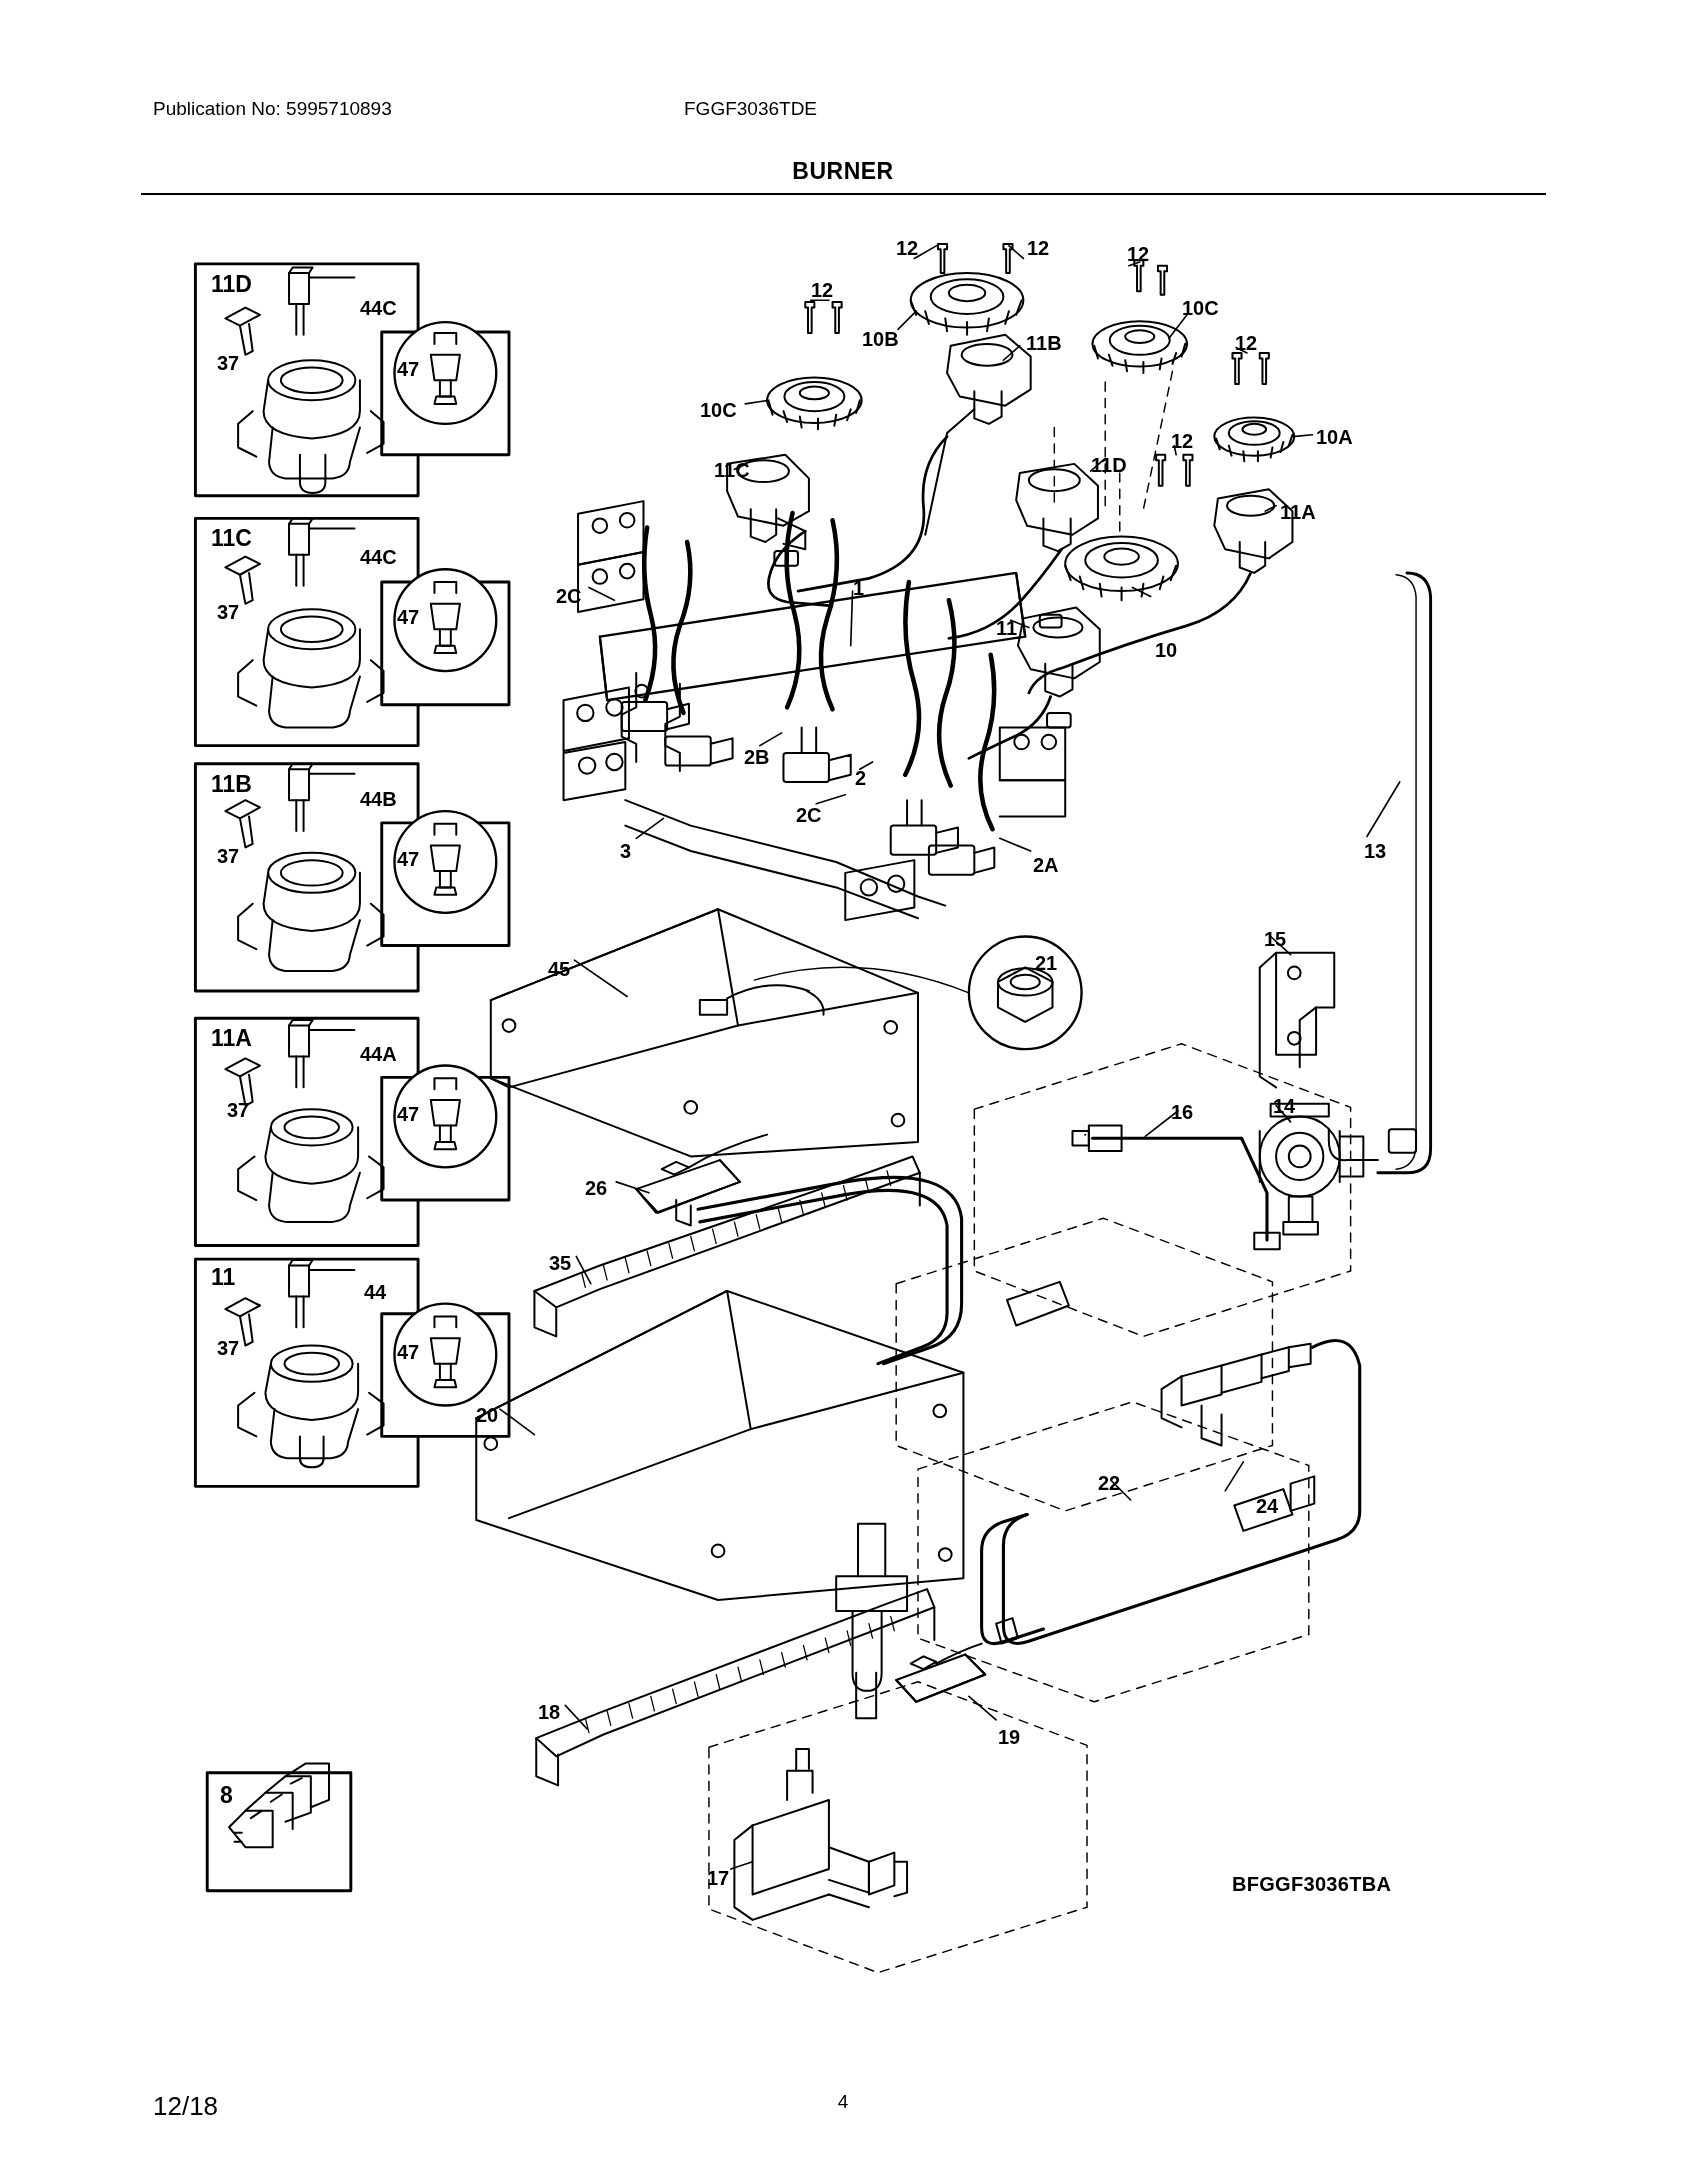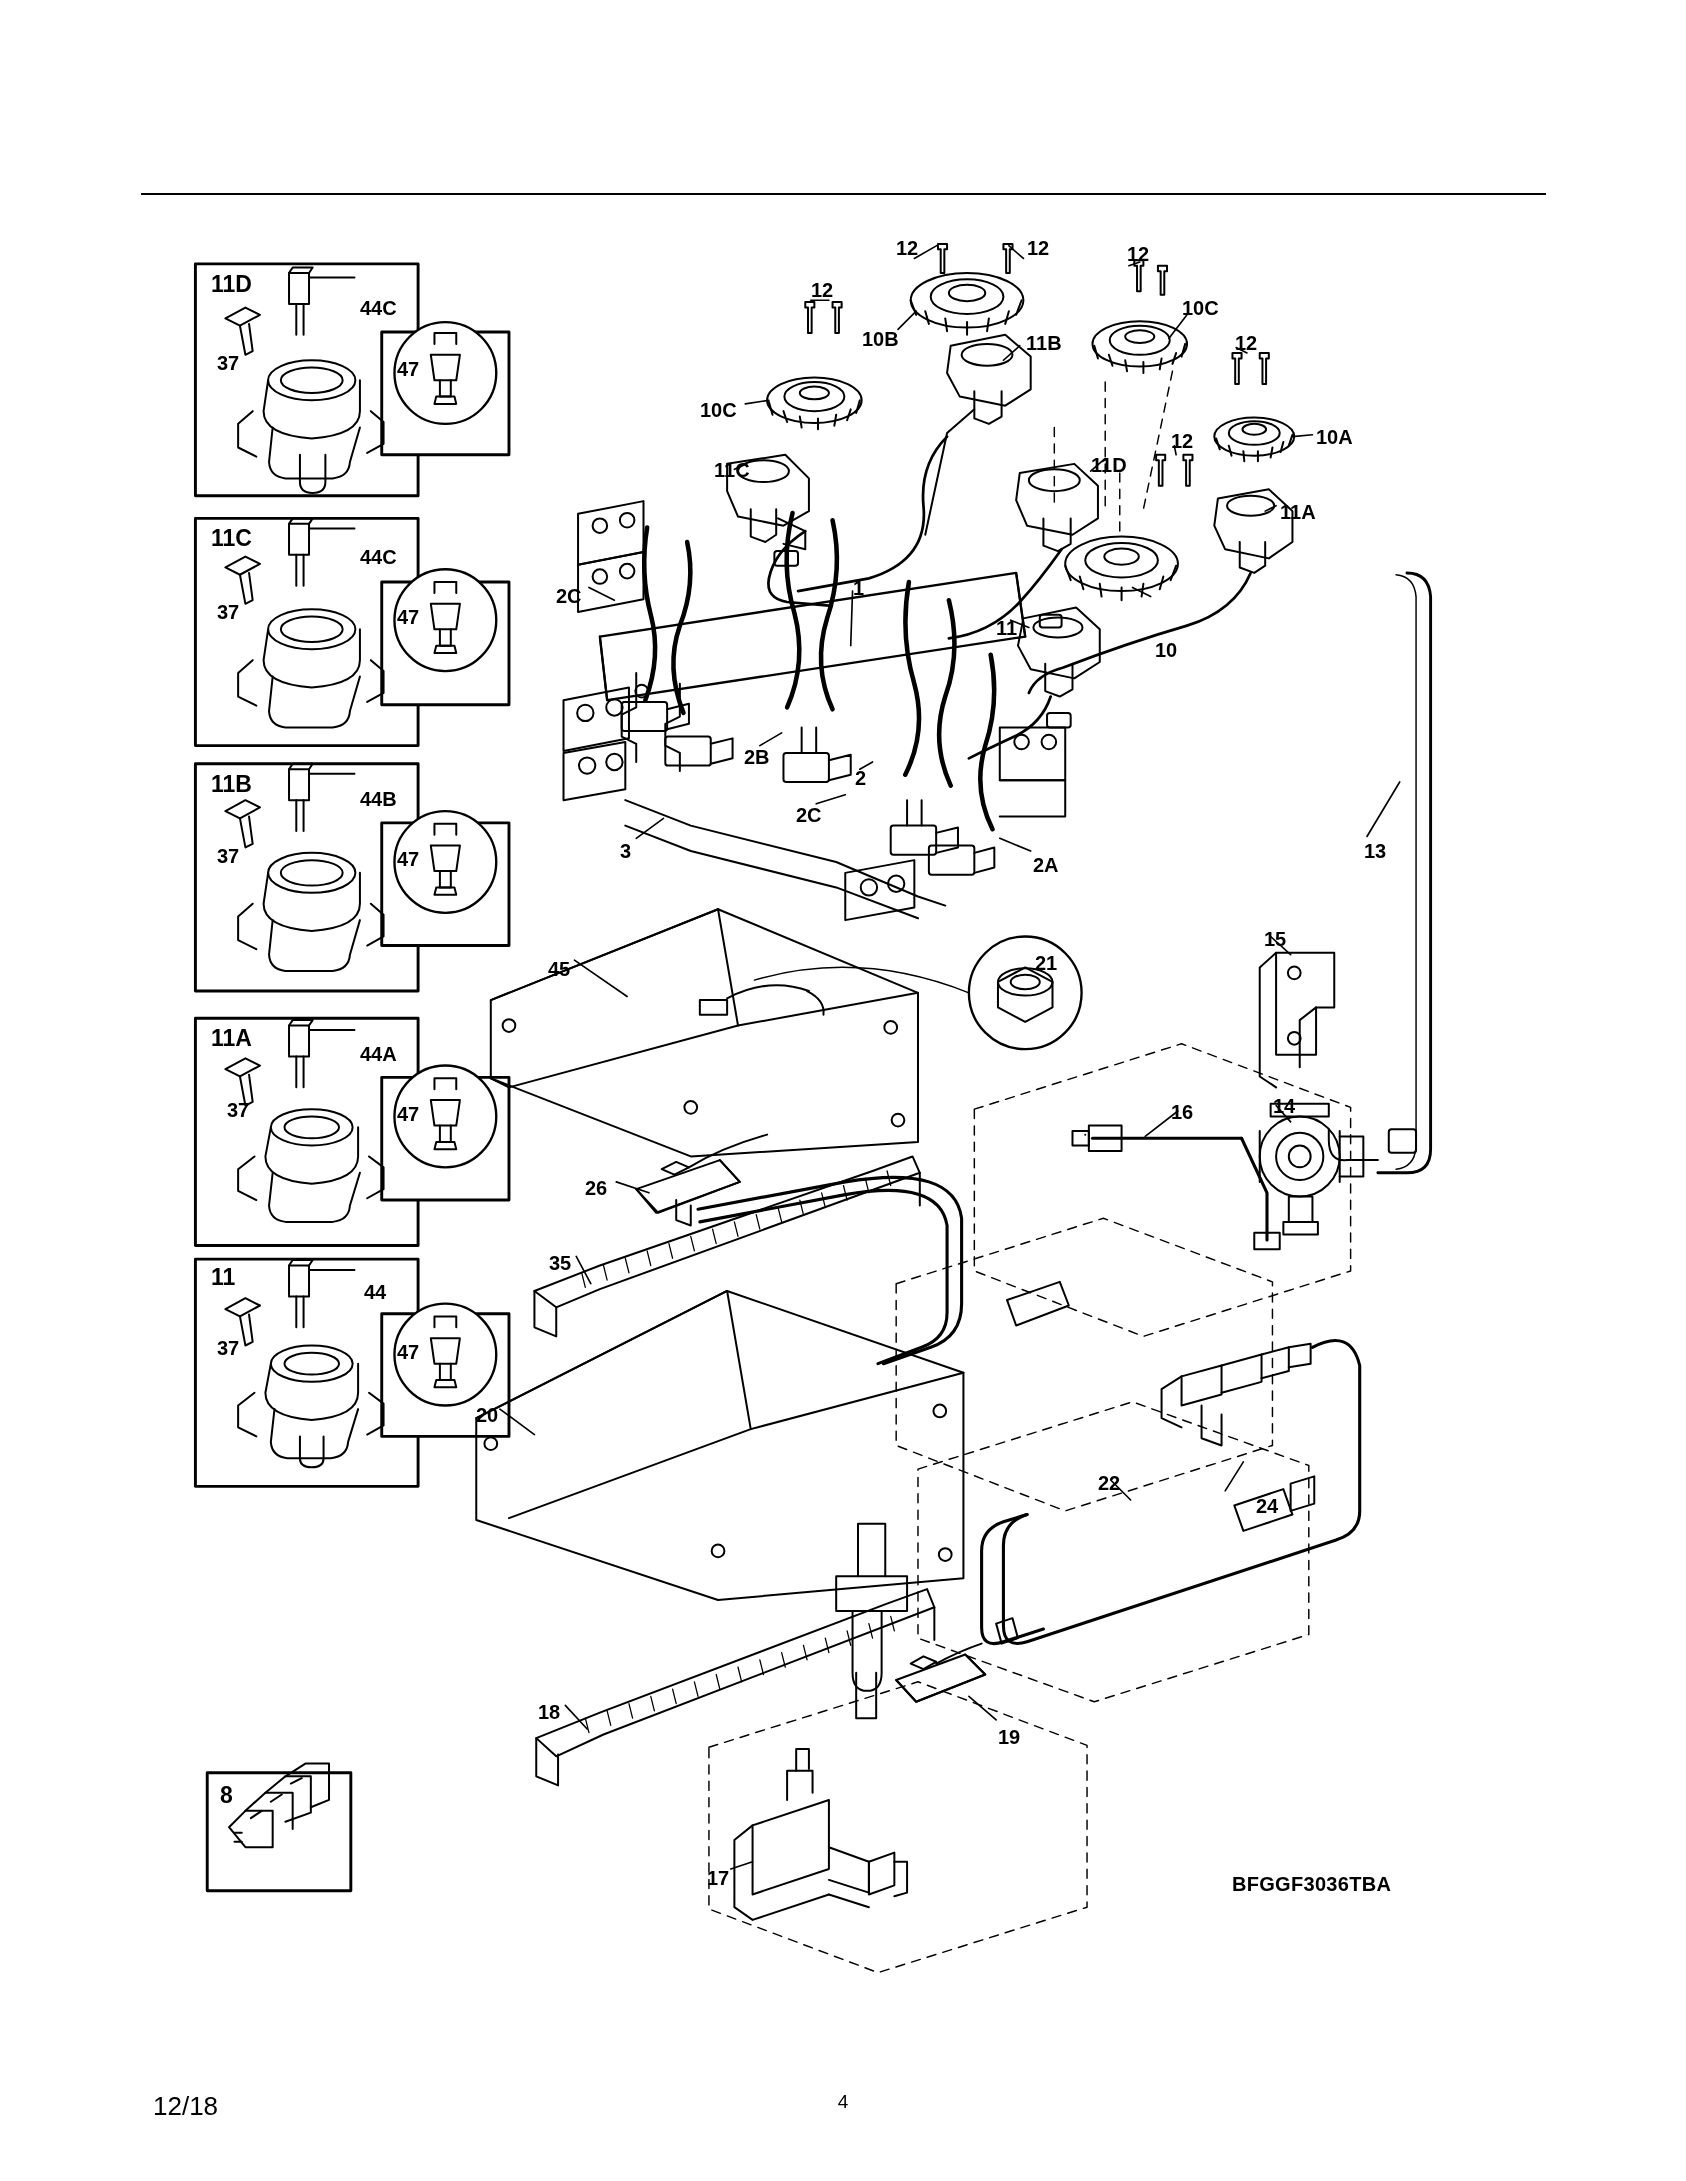--- a/index.html
+++ b/index.html
@@ -101,20 +101,25 @@
   }
   .lbl.big {
     font-size: 23px;
   }
 </style>
 </head>
 <body>
 
 <div class="page">
 
+  <div class="hdr">
+    <span class="pub">Publication No: 5995710893</span>
+    <span class="model">FGGF3036TDE</span>
+  </div>
+  <div class="title">BURNER</div>
   <div class="rule"></div>
 
   <svg class="canvas" viewBox="0 0 1855 2400">
     <g fill="none" stroke="#000" stroke-width="2.2" stroke-linecap="round" stroke-linejoin="round">
 
       <rect x="215" y="290" width="245" height="255" stroke-width="3.2"></rect>
       <rect x="420" y="365" width="140" height="135" stroke-width="3.2" fill="#fff"></rect>
       <circle cx="490" cy="410" r="56" stroke-width="2.6" fill="#fff"></circle>
 
       <ellipse cx="343" cy="418" rx="48" ry="22"></ellipse>

